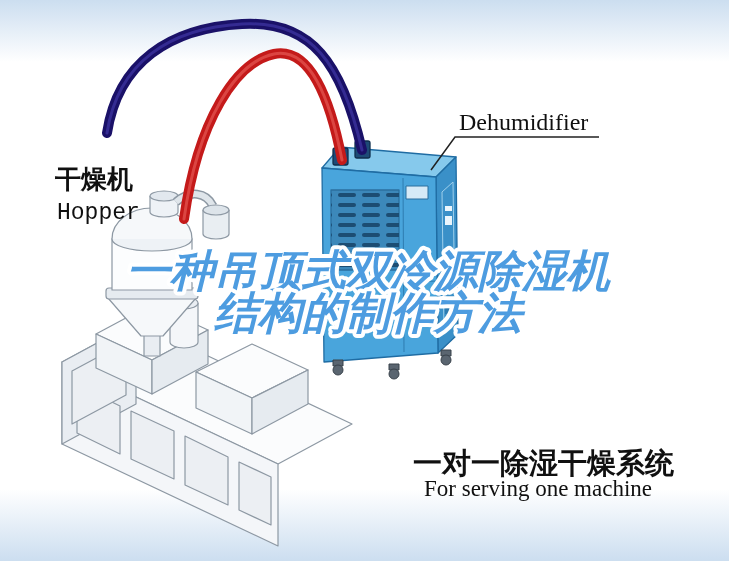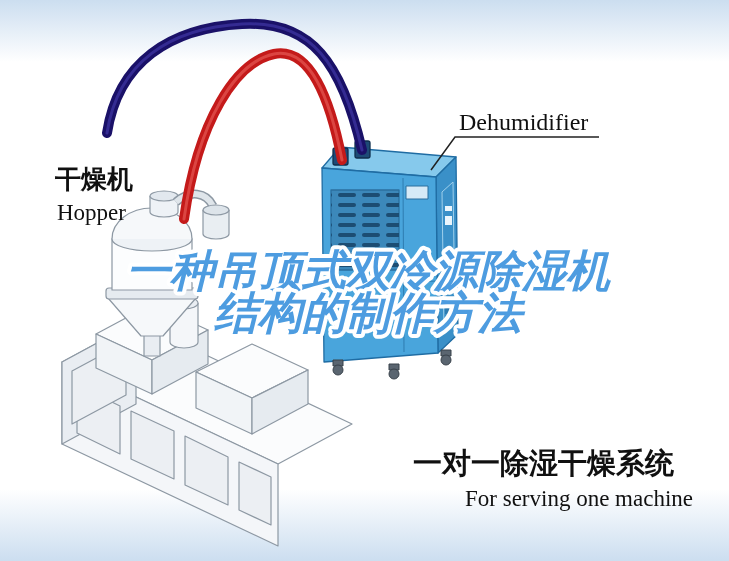--- a/index.html
+++ b/index.html
@@ -126,20 +126,20 @@
       <path d="M 184,219 C 198,120 236,62 274,54 C 310,47 330,98 342,160" stroke-width="3" opacity="0.55" stroke="#ee6a64"></path>
     </g>
 
     <g text-anchor="middle" font-weight="bold" font-style="italic" stroke-linejoin="round">
       <text x="368" y="286" font-size="44" stroke="#ffffff" stroke-width="8" paint-order="stroke" fill="#4d9ce0">一种吊顶式双冷源除湿机</text>
       <text x="368" y="328" font-size="44" stroke="#ffffff" stroke-width="8" paint-order="stroke" fill="#4d9ce0">结构的制作方法</text>
     </g>
   </svg>
 
   <div class="label zh zh-dryer" style="left:55px; top:166px;">干燥机</div>
-  <div class="label en en-small" style="left:57px; top:201px;">Hopper</div>
+  <div class="label en en-small" style="left:57px; top:201px;font-family:Liberation Mono, monospace;">Hopper</div>
 
   <div class="label en en-dehu" style="left:459px; top:110px;text-align:right;">Dehumidifier</div>
 
   <div class="caption zh zh-caption" style="left:413px; top:448px;">一对一除湿干燥系统</div>
-  <div class="caption en en-small" style="left:424px; top:487px;margin-left:41px;">For serving one machine</div>
+  <div class="caption en en-small" style="left:424px; top:477px;">For serving one machine</div>
 
 </div>
 
 </body></html>

